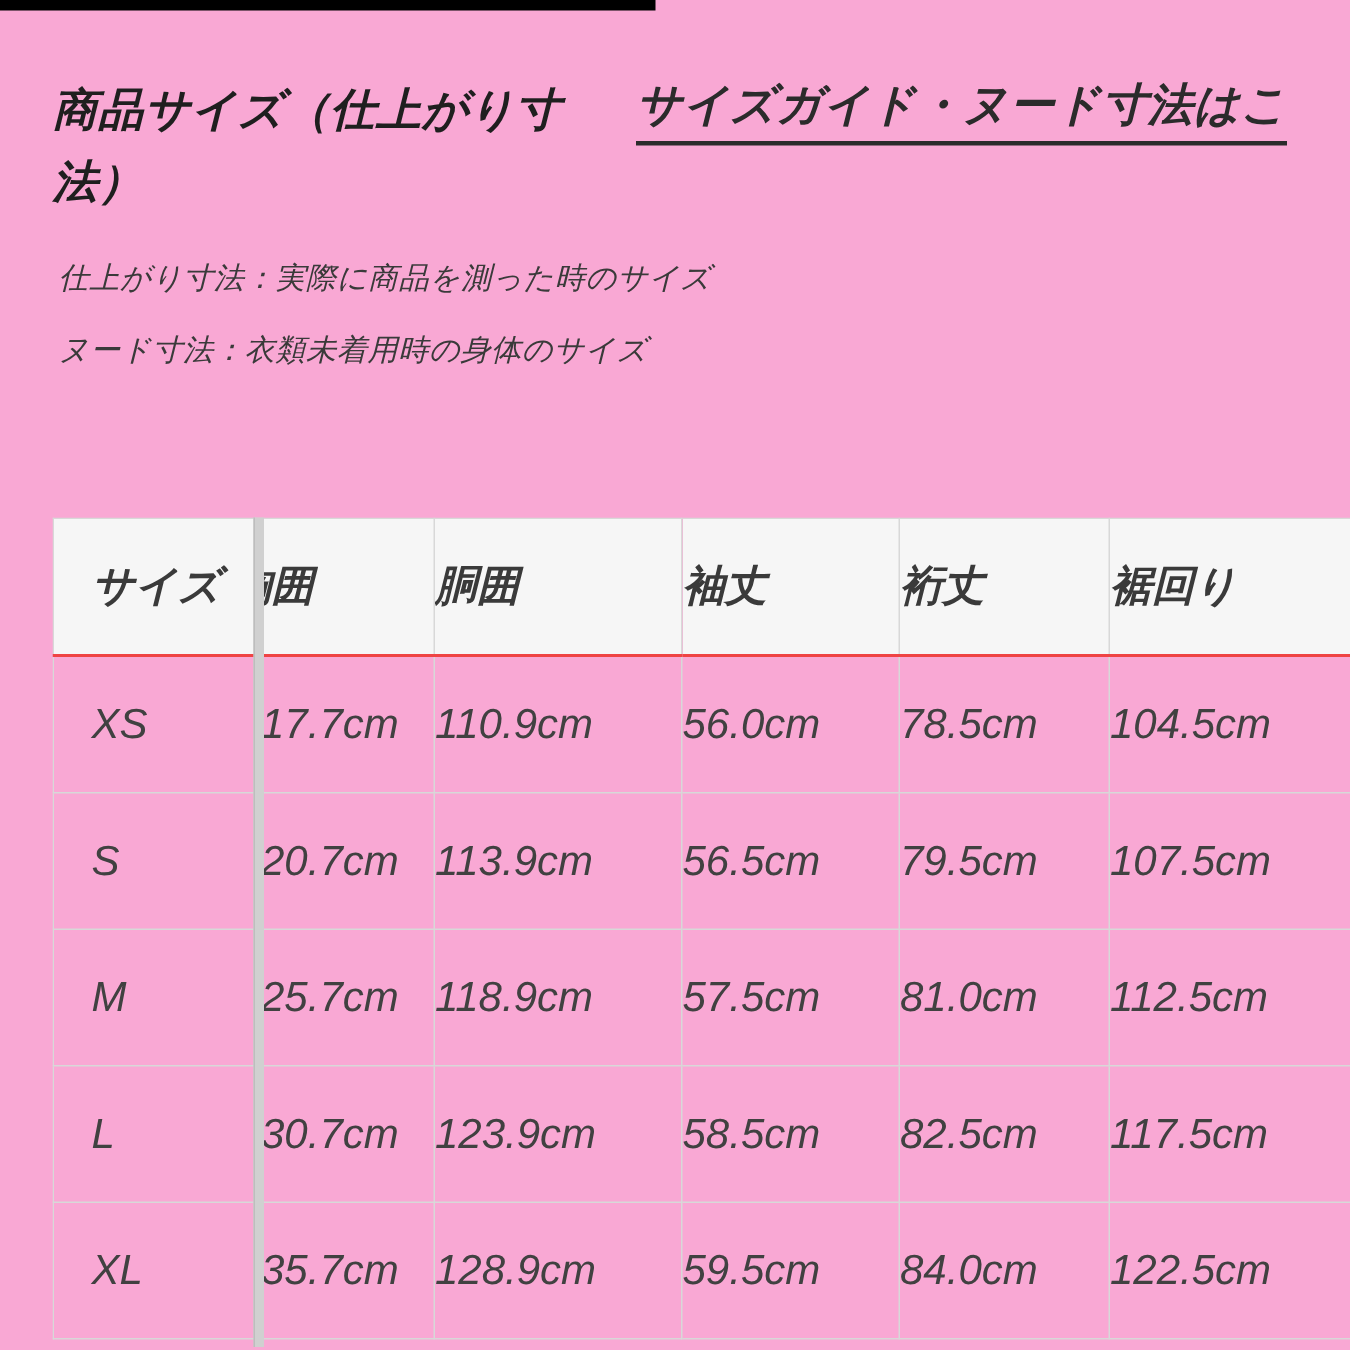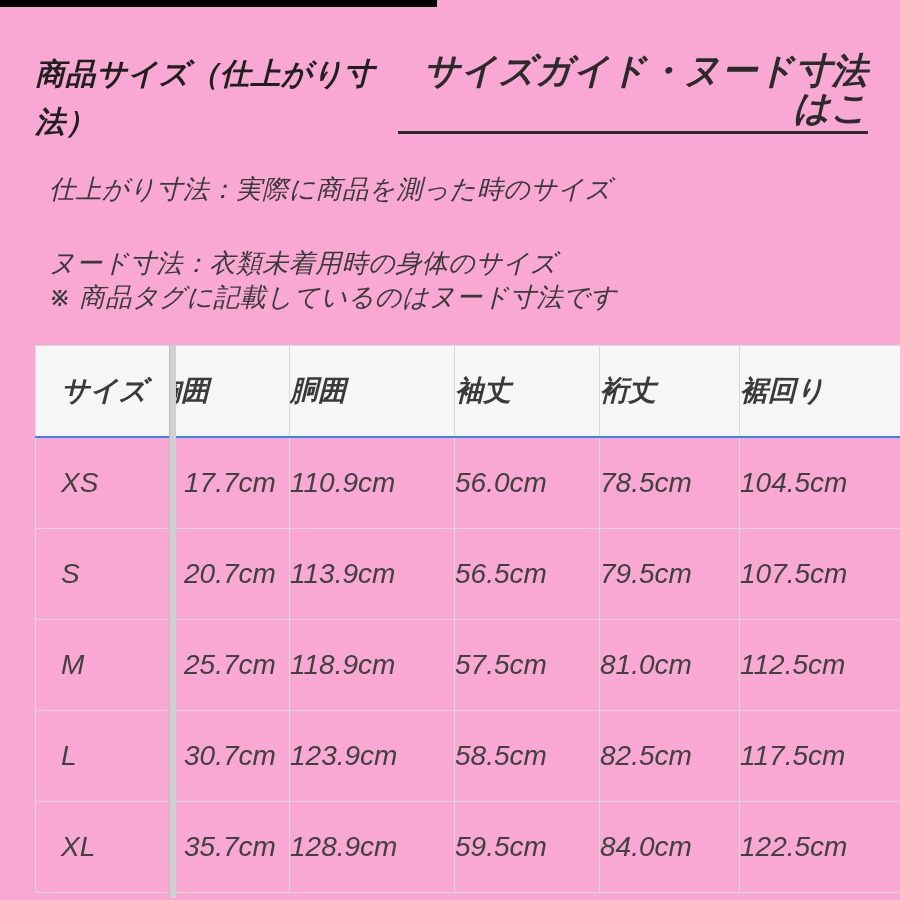--- a/index.html
+++ b/index.html
@@ -8,49 +8,49 @@
     font-family:"Liberation Sans","DejaVu Sans",sans-serif;
     font-style:italic;
     -webkit-font-smoothing:antialiased;
   }
   .top-bar{position:absolute;left:0;top:0;width:437px;height:7px;background:#000000;}
   .page-title{
     position:absolute;left:35px;top:50px;width:380px;
     font-size:30px;font-weight:bold;color:#1f1f1f;line-height:48px;letter-spacing:0.5px;
   }
   .size-guide-link{
-    position:absolute;right:32px;top:52px;width:470px;text-align:right;
-    font-size:36px;font-weight:bold;color:#2b2b2b;cursor:pointer;
+    position:absolute;right:42px;top:52px;width:470px;text-align:right;
+    font-size:30px;font-weight:bold;color:#2b2b2b;cursor:pointer;
   }
   .size-guide-link .ln{
     display:inline-block;border-bottom:3px solid #2b2b2b;padding-bottom:5px;margin-bottom:9px;
     line-height:37px;letter-spacing:0.5px;
   }
-  .desc{position:absolute;left:49px;font-size:26px;color:#3a3a3a;letter-spacing:0.5px;}
+  .desc{position:absolute;left:39px;font-size:20px;color:#3a3a3a;letter-spacing:0.5px;}
   .desc1{top:172px;}
-  .desc2{top:220px;margin-top:26px;}
+  .desc2{top:220px;}
   .note{top:280px;}
   .table-wrap{
     position:absolute;left:35px;top:345px;width:865px;height:553px;overflow:hidden;
   }
   table.size-table{
     border-collapse:collapse;table-layout:fixed;width:905px;
     font-size:28px;color:#414141;
   }
   .size-table th,.size-table td{
     border:1px solid #d8d8d8;text-align:left;vertical-align:middle;
     height:90px;padding:0;overflow:hidden;white-space:nowrap;
   }
   .size-table th{
-    background:#f6f6f6;font-weight:bold;color:#3a3a3a;border-bottom:2px solid #3b82f6;
+    background:#f6f6f6;font-weight:bold;color:#3a3a3a;border-bottom:2px solid #ef4444;
   }
   .size-table th.c0,.size-table td.c0{text-align:left;padding-left:25px;}
   .size-table th.c1{text-align:left;}
   .size-table th.c1 .clip{display:inline-block;margin-left:-17px;}
-  .size-table td.c1{text-align:left;padding-left:14px;}
+  .size-table td.c1{text-align:left;padding-left:4px;}
   .col-divider{
     position:absolute;left:169px;top:345px;width:7px;height:553px;
     background:#d0d0d0;border-left:1px solid #bdbdbd;box-sizing:border-box;
   }
 </style>
 </head>
 <body>
 
 <div class="screen">
 
@@ -60,21 +60,20 @@
     <div>商品サイズ（仕上がり寸</div>
     <div>法）</div>
   </div>
 
   <div class="size-guide-link">
     <div><span class="ln">サイズガイド・ヌード寸法はこ</span></div>
   </div>
 
   <div class="desc desc1">仕上がり寸法：実際に商品を測った時のサイズ</div>
   <div class="desc desc2">ヌード寸法：衣類未着用時の身体のサイズ</div>
-  <div class="desc note">※ 商品タグに記載しているのはヌード寸法です</div>
 
   <div class="table-wrap">
     <table class="size-table">
       <colgroup>
         <col style="width:134px">
           <col style="width:120px">
           <col style="width:165px">
         <col style="width:145px">
           <col style="width:140px">
           <col style="width:201px">

